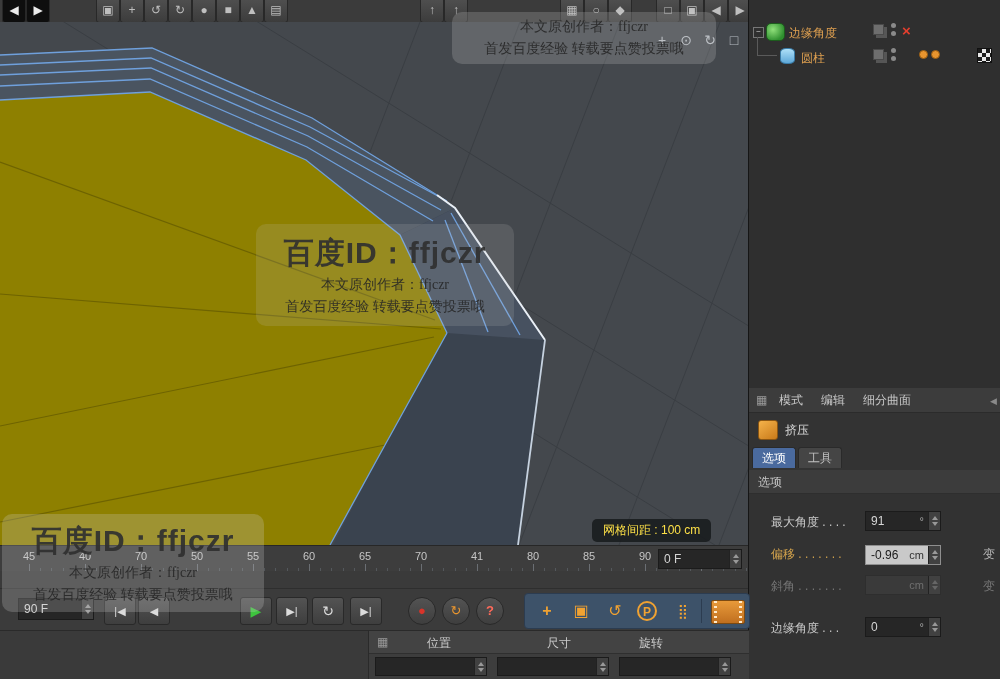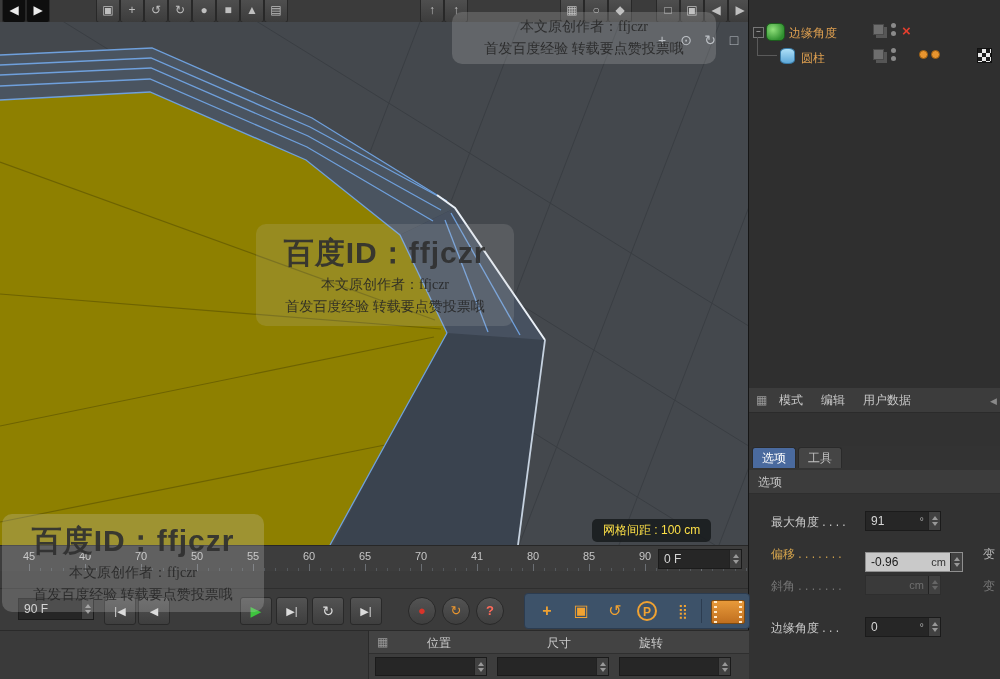--- a/index.html
+++ b/index.html
@@ -242,24 +242,28 @@
         <div class="orange-dot" style="left:170px;top:50px"></div>
         <div class="orange-dot" style="left:182px;top:50px"></div>
         <div class="checker" style="left:228px;top:48px"></div>
       </div>
     </div>
 
     <div id="am-menu">
       <span id="am-menu-grid">▦</span>
       <span class="mi">模式</span>
       <span class="mi">编辑</span>
-      <span class="mi">用户数据</span>
+      <span class="mi">细分曲面</span>
       <span id="am-menu-chevron">◀</span>
     </div>
 
+    <div id="am-object">
+      <div id="extrude-icon"></div>
+      <span id="extrude-label">挤压</span>
+    </div>
 
     <div id="am-tabs">
       <div class="tab" id="tab-options">选项</div>
       <div class="tab" id="tab-tool">工具</div>
     </div>
 
     <div id="am-section">选项</div>
 
     <div class="am-row" style="top:506px">
       <span class="am-label">最大角度 . . . .</span>
@@ -268,21 +272,21 @@
         <span class="nb-unit">°</span>
         <span class="nb-spin">
             <i class="up"></i>
             <i class="dn"></i>
           </span>
       </div>
     </div>
 
     <div class="am-row" style="top:538px">
       <span class="am-label amber">偏移 . . . . . . .</span>
-      <div class="numbox light" style="left:116px;top:14px;width:98px">
+      <div class="numbox light" style="left:116px;top:7px;width:76px">
         <span class="nb-val">-0.96</span>
         <span class="nb-unit">cm</span>
         <span class="nb-spin">
             <i class="up"></i>
             <i class="dn"></i>
           </span>
       </div>
       <span class="am-suffix">变</span>
     </div>
 

